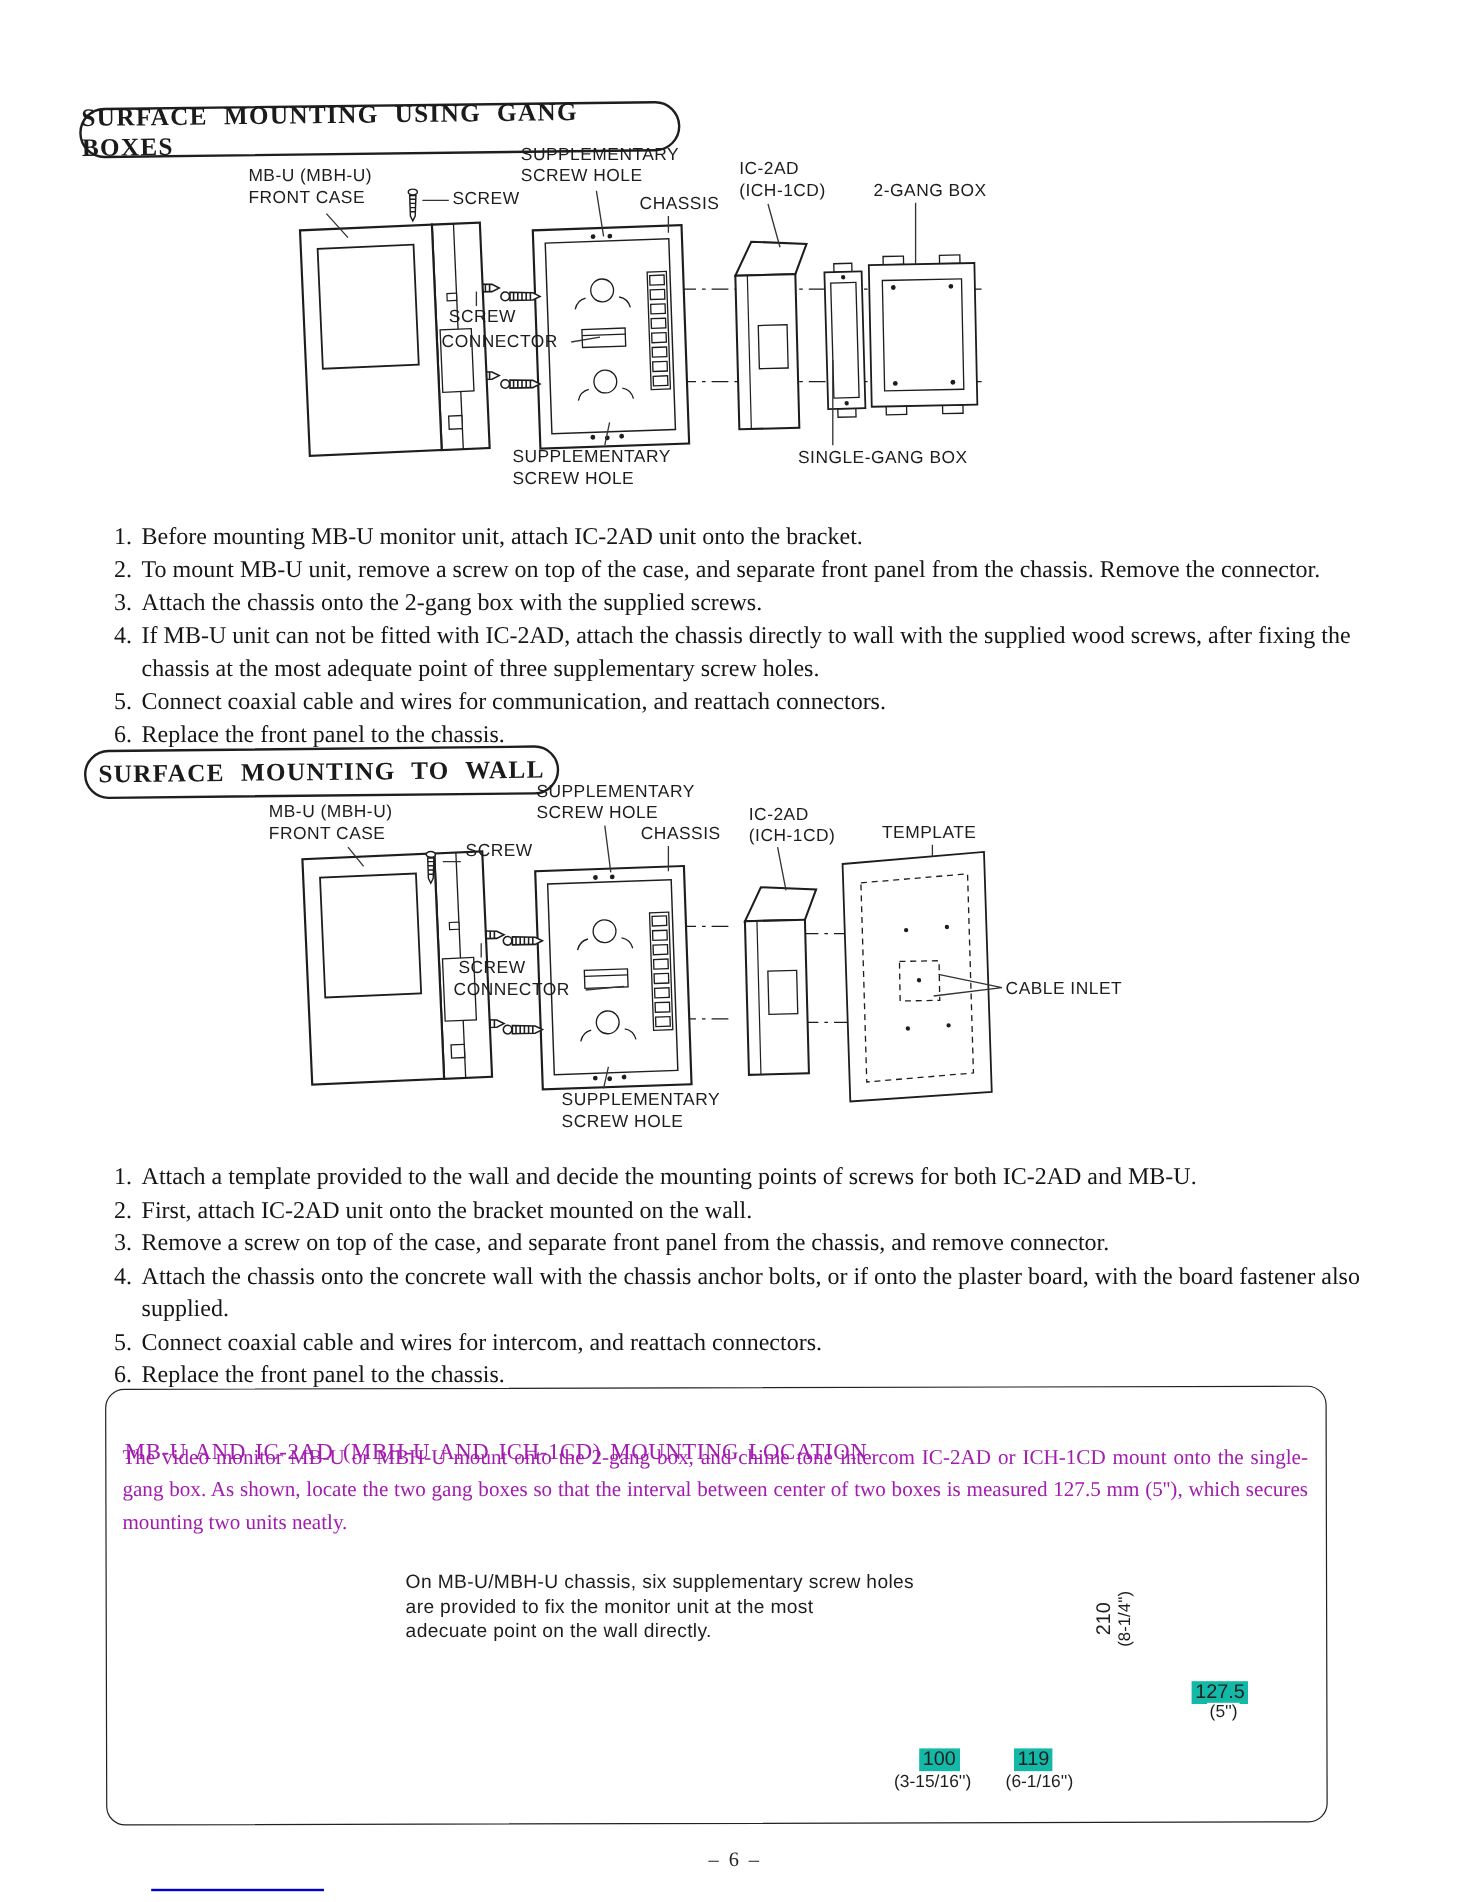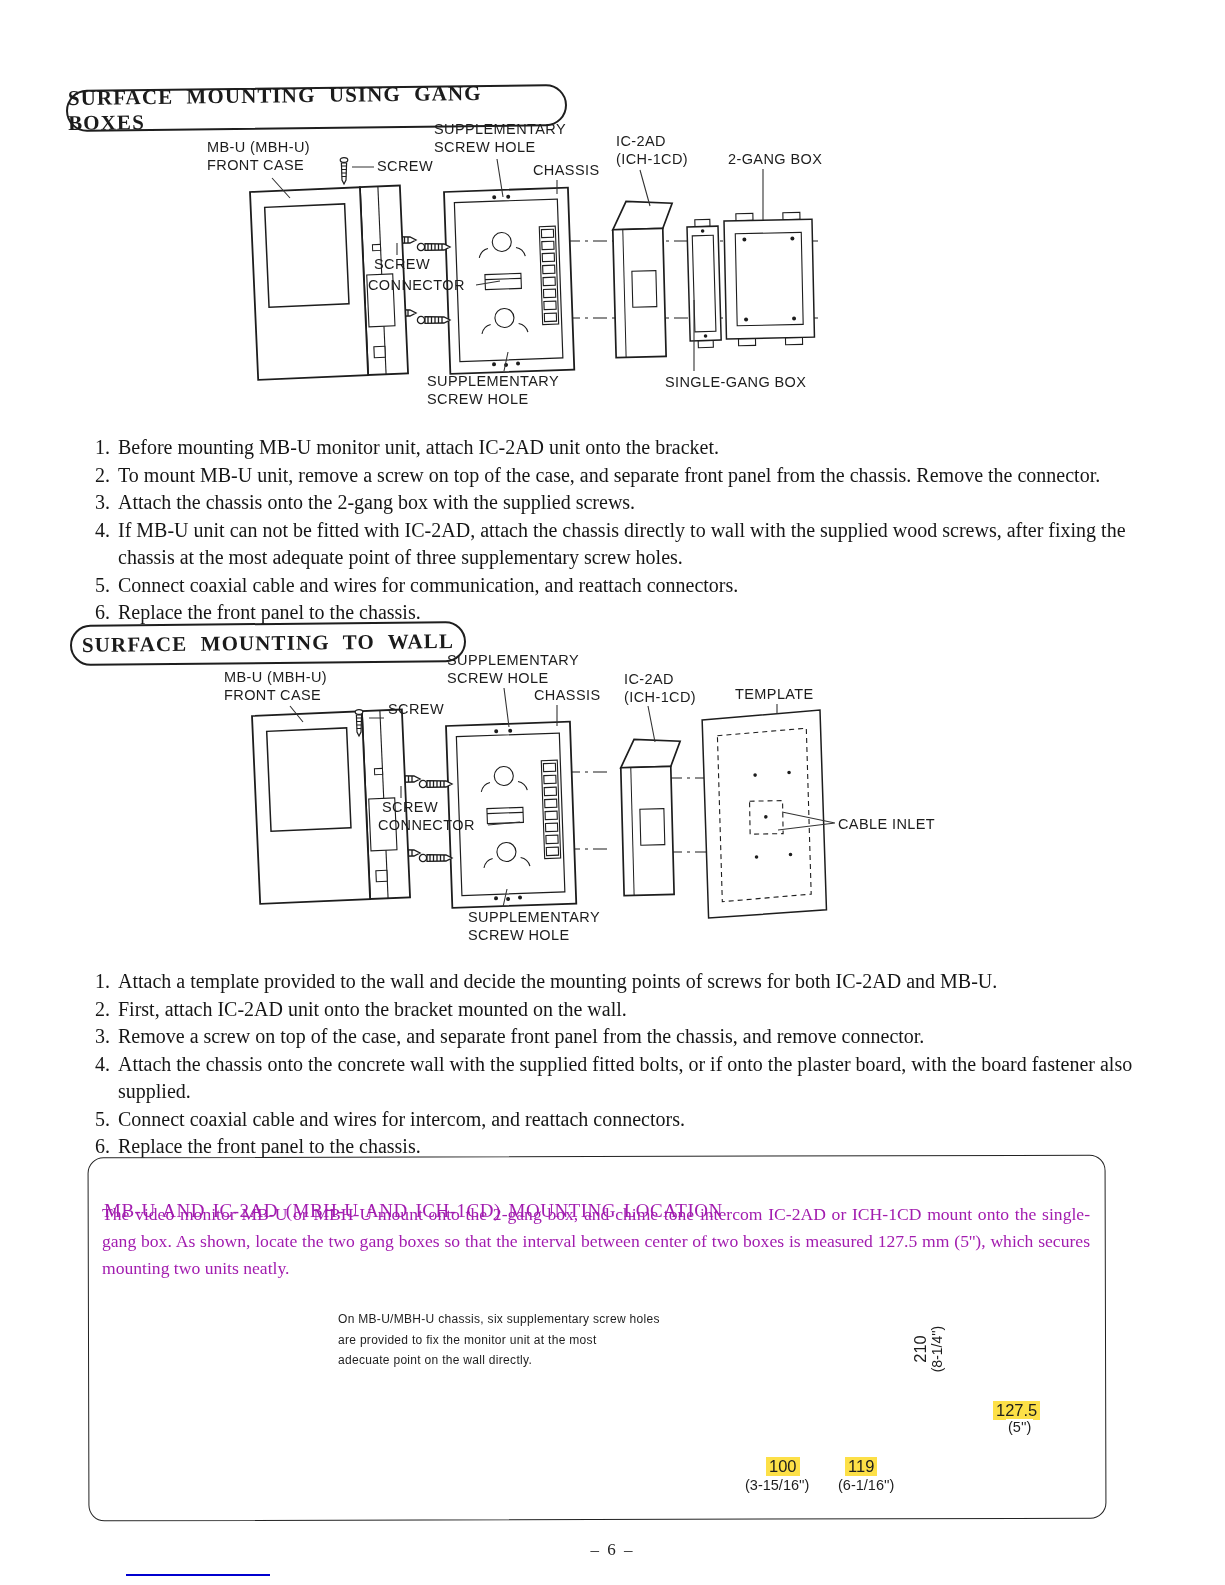--- a/index.html
+++ b/index.html
@@ -16,22 +16,22 @@
   .dlabel{
     font-family:"Liberation Sans", sans-serif;font-size:14.5px;line-height:1.22;
     letter-spacing:0.4px;color:#1d1d1d;white-space:pre-line;
   }
   .steps{font-size:20px;line-height:27.5px;color:#161616;}
   .steps ol{margin:0;padding-left:27px;}
   .steps li{padding-left:3px;}
   .boxwrap{border:1.7px solid #222;border-radius:16px;background:#fff;}
   .boxtitle{font-size:19px;letter-spacing:0.5px;word-spacing:2.5px;color:#a21caf;margin-top:28px;}
   .boxbody{font-size:17.6px;line-height:27px;text-align:justify;color:#a21caf;}
-  .note{font-family:"Liberation Sans", sans-serif;font-size:12px;line-height:20.5px;white-space:pre-line;letter-spacing:0.3px;color:#1d1d1d;}
-  .dim{font-family:"Liberation Sans", sans-serif;font-size:16.5px;background:#fde047;padding:0 3px;color:#1d1d1d;}
+  .note{font-family:"Liberation Sans", sans-serif;font-size:16px;line-height:20.5px;white-space:pre-line;letter-spacing:0.3px;color:#1d1d1d;}
+  .dim{font-family:"Liberation Sans", sans-serif;font-size:16.5px;background:#14b8a6;padding:0 3px;color:#1d1d1d;}
   .dimsmall{font-family:"Liberation Sans", sans-serif;font-size:14.5px;background:#fff;padding:0 2px;color:#1d1d1d;}
   .vdim{
     width:64px;height:38px;display:flex;flex-direction:column;align-items:center;justify-content:center;
     transform:rotate(-90deg);background:#fff;text-align:center;font-family:"Liberation Sans", sans-serif;color:#1d1d1d;
   }
   .vdim .l1{font-size:16.5px;line-height:18px;}
   .vdim .l2{font-size:14px;line-height:16px;}
   .pagenum{font-size:17px;letter-spacing:2px;text-align:center;color:#222;}
   .blueline{background:#0000cf;height:2px;}
   svg{position:absolute;left:0;top:0;pointer-events:none;}
@@ -332,21 +332,21 @@
 <div class="abs dlabel" style="left:378px;top:817px;">CONNECTOR</div>
 <div class="abs dlabel" style="left:838px;top:816px;">CABLE INLET</div>
 <div class="abs dlabel" style="left:468px;top:909px;">SUPPLEMENTARY
 SCREW HOLE</div>
 
 <div class="abs steps" style="left:88px;top:968px;width:1058px;">
   <ol>
     <li>Attach a template provided to the wall and decide the mounting points of screws for both IC-2AD and MB-U.</li>
     <li>First, attach IC-2AD unit onto the bracket mounted on the wall.</li>
     <li>Remove a screw on top of the case, and separate front panel from the chassis, and remove connector.</li>
-    <li>Attach the chassis onto the concrete wall with the supplied fitted bolts, or if onto the plaster board, with the board fastener also supplied.</li>
+    <li>Attach the chassis onto the concrete wall with the chassis anchor bolts, or if onto the plaster board, with the board fastener also supplied.</li>
     <li>Connect coaxial cable and wires for intercom, and reattach connectors.</li>
     <li>Replace the front panel to the chassis.</li>
   </ol>
 </div>
 
 <div class="abs boxwrap" style="left:88px;top:1156px;width:1016px;height:362px;transform:rotate(-0.15deg);"></div>
 <div class="abs boxtitle" style="left:104px;top:1172px;">MB-U AND IC-2AD (MBH-U AND ICH-1CD) MOUNTING LOCATION</div>
 <div class="abs boxbody" style="left:102px;top:1201px;width:988px;">The video monitor MB-U or MBH-U mount onto the 2-gang box, and chime tone intercom IC-2AD or ICH-1CD mount onto the single-gang box.  As shown, locate the two gang boxes so that the interval between center of two boxes is measured 127.5 mm (5''), which secures mounting two units neatly.</div>
 <div class="abs note" style="left:338px;top:1309px;width:430px;">On MB-U/MBH-U chassis, six supplementary screw holes
 are provided to fix the monitor unit at the most

